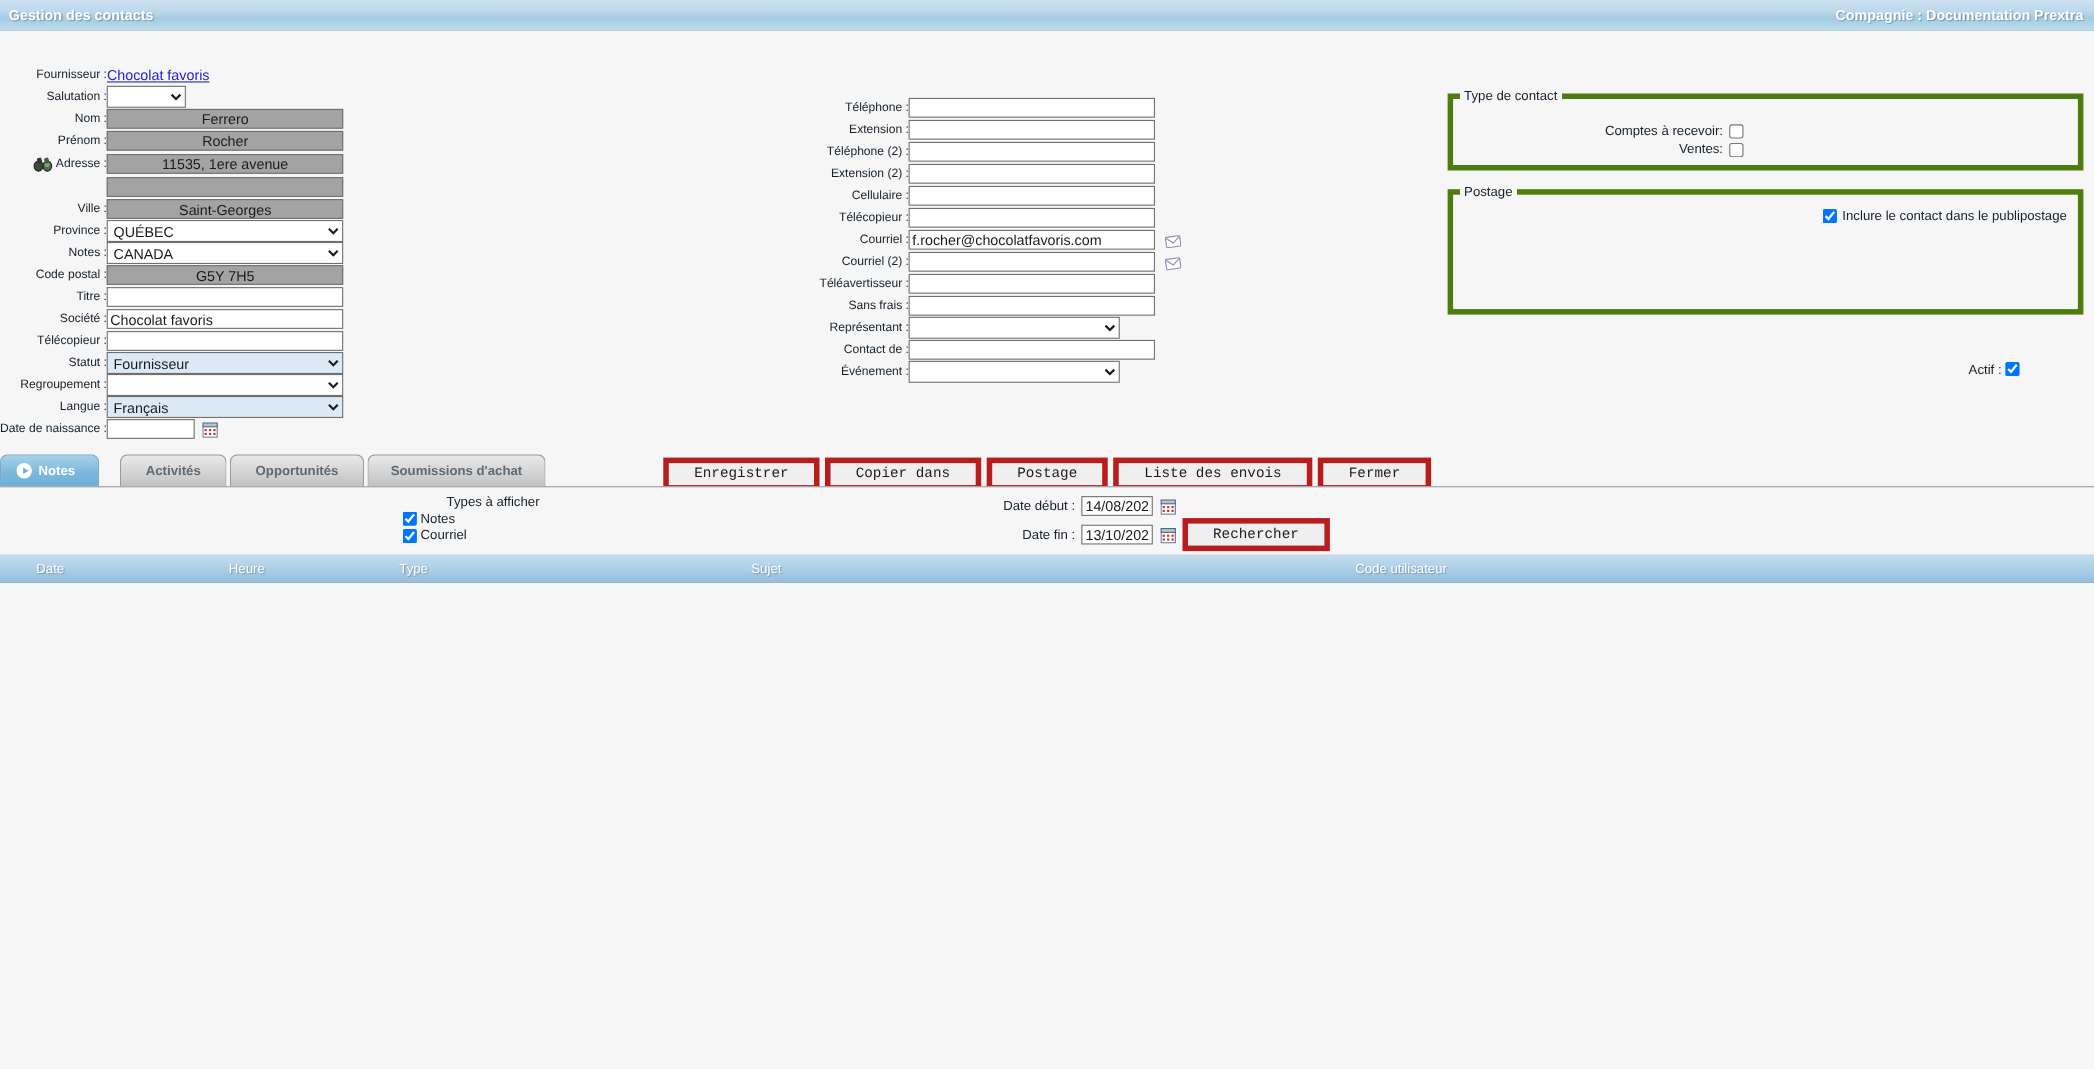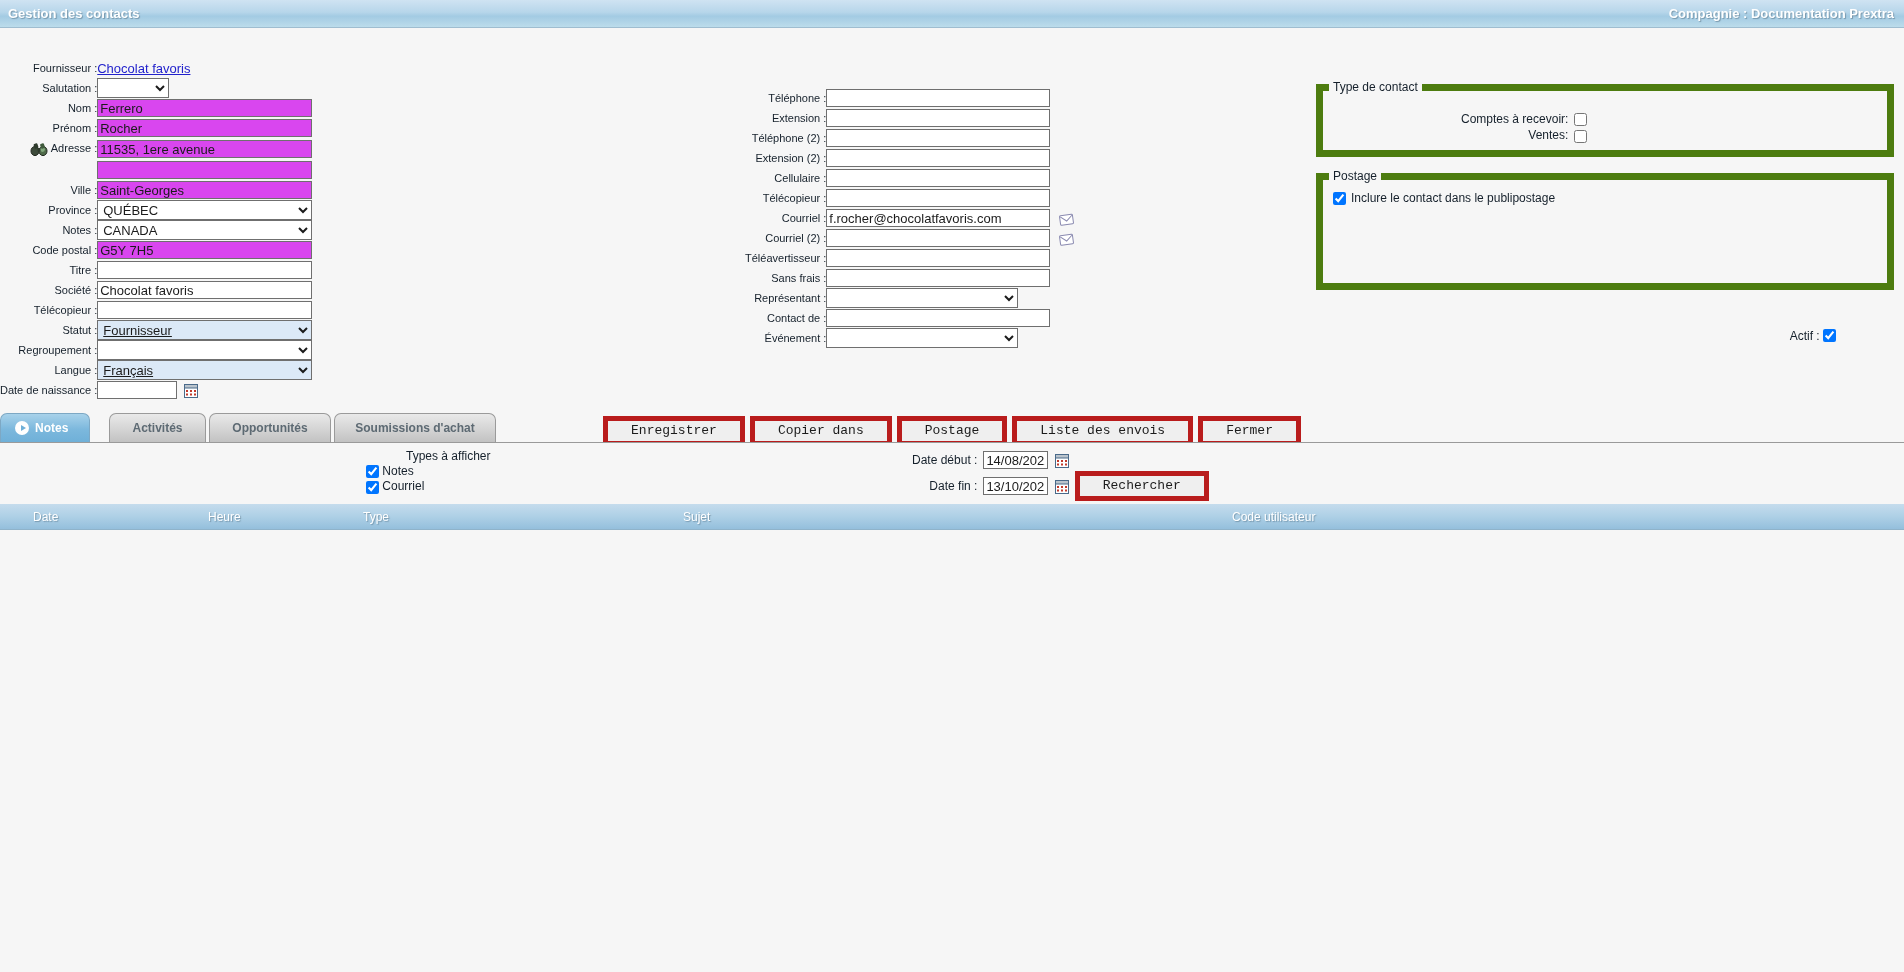--- a/index.html
+++ b/index.html
@@ -55,36 +55,36 @@
     font-family: "Liberation Sans", sans-serif;
     font-size: 13px;
     height: 18px;
     line-height: 16px;
     padding: 0 2px;
     border: 1px solid #6f6f6f;
     background: #ffffff;
     color: #1b1b1b;
     outline: none;
   }
-  .tin.ro  { background: #d946ef; }
+  .tin.ro  { background: #a3a3a3; text-align: center; }
   .tin.w215 { width: 215px; }
   .tin.w192 { width: 224px; }
   .tin.w80  { width: 80px; }
   .tin.w65  { width: 65px; }
 
   select.sel {
     font-family: "Liberation Sans", sans-serif;
     font-size: 13px;
     height: 20px;
     border: 1px solid #6f6f6f;
     background: #ffffff;
     color: #1b1b1b;
     padding: 0 1px;
   }
-  select.sel.ro { background: #dce9f7; text-decoration: underline; }
+  select.sel.ro { background: #dce9f7; }
   select.w215 { width: 215px; }
   select.w192 { width: 192px; }
   select.w72  { width: 72px; }
 
   a.link {
     color: #2222cc;
     text-decoration: underline;
     font-size: 13px;
   }
 
@@ -93,42 +93,42 @@
 
   
   .env { display:inline-block; width:15px; height:13px; vertical-align:middle; margin-left:5px; }
 
   
   .cal { display:inline-block; width:14px; height:14px; vertical-align:middle; margin-left:3px; }
 
   
   .right-panel { position: absolute; left: 1316px; top: 52px; width: 578px; }
   fieldset.grp {
-    border: 7px solid #4d7c0f;
+    border: 5px solid #4d7c0f;
     margin: 0 0 12px 0;
     padding: 0;
     background: transparent;
   }
   fieldset.grp legend {
     font-size: 12px;
     padding: 0 4px;
     margin-left: 6px;
     color: #15202b;
   }
   .grp-body { padding: 8px 10px 14px 10px; }
   #type-contact-group .grp-body { height: 56px; }
   #postage-group .grp-body { height: 100px; }
 
   table.cbtab { border-collapse: collapse; margin: 10px 0 0 128px; }
   table.cbtab td { padding: 0 0 2px 0; font-size: 12px; height: 16px; }
   table.cbtab td.cl { text-align: right; padding-right: 6px; white-space: nowrap; }
 
   input[type=checkbox] { margin: 0; vertical-align: middle; }
 
-  .postage-line { font-size: 12px; display: flex; align-items: center; gap: 5px; }
+  .postage-line { font-size: 12px; display: flex; align-items: center; gap: 5px; justify-content: flex-end; }
 
   .actif-row {
     position: absolute; left: 1316px; top: 300px; width: 578px;
     text-align: right; padding-right: 58px;
     font-size: 12px;
   }
   .actif-row span { vertical-align: middle; }
 
   
   .btn-row {

